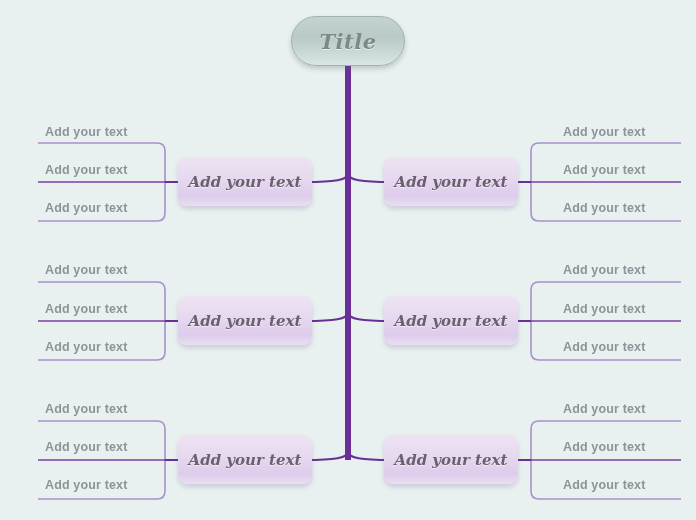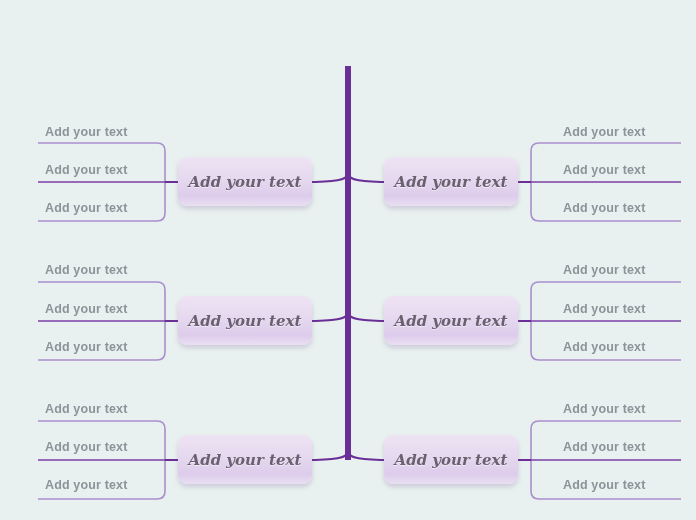--- a/index.html
+++ b/index.html
@@ -103,20 +103,23 @@
 
     <path d="M681,282 L539,282 Q531,282 531,290 L531,352 Q531,360 539,360 L681,360" stroke="#a98fcb" stroke-width="1.6" fill="none"></path>
     <path d="M518,321 L531,321" stroke="#6a2f96" stroke-width="2" fill="none"></path>
     <path d="M531,321 L681,321" stroke="#7a3fa6" stroke-width="1.7" fill="none"></path>
 
     <path d="M681,421 L539,421 Q531,421 531,429 L531,491 Q531,499 539,499 L681,499" stroke="#a98fcb" stroke-width="1.6" fill="none"></path>
     <path d="M518,460 L531,460" stroke="#6a2f96" stroke-width="2" fill="none"></path>
     <path d="M531,460 L681,460" stroke="#7a3fa6" stroke-width="1.7" fill="none"></path>
   </svg>
 
+  <div class="title-node">
+    <span class="label">Title</span>
+  </div>
 
   <div class="branch-node" style="left:178px;top:157px;">
     <span class="label">Add your text</span>
   </div>
   <div class="branch-node" style="left:384px;top:157px;">
     <span class="label">Add your text</span>
   </div>
 
   <div class="leaf" style="left:45px;top:125px;"><span>Add your text</span></div>
   <div class="leaf" style="left:45px;top:163px;"><span>Add your text</span></div>

